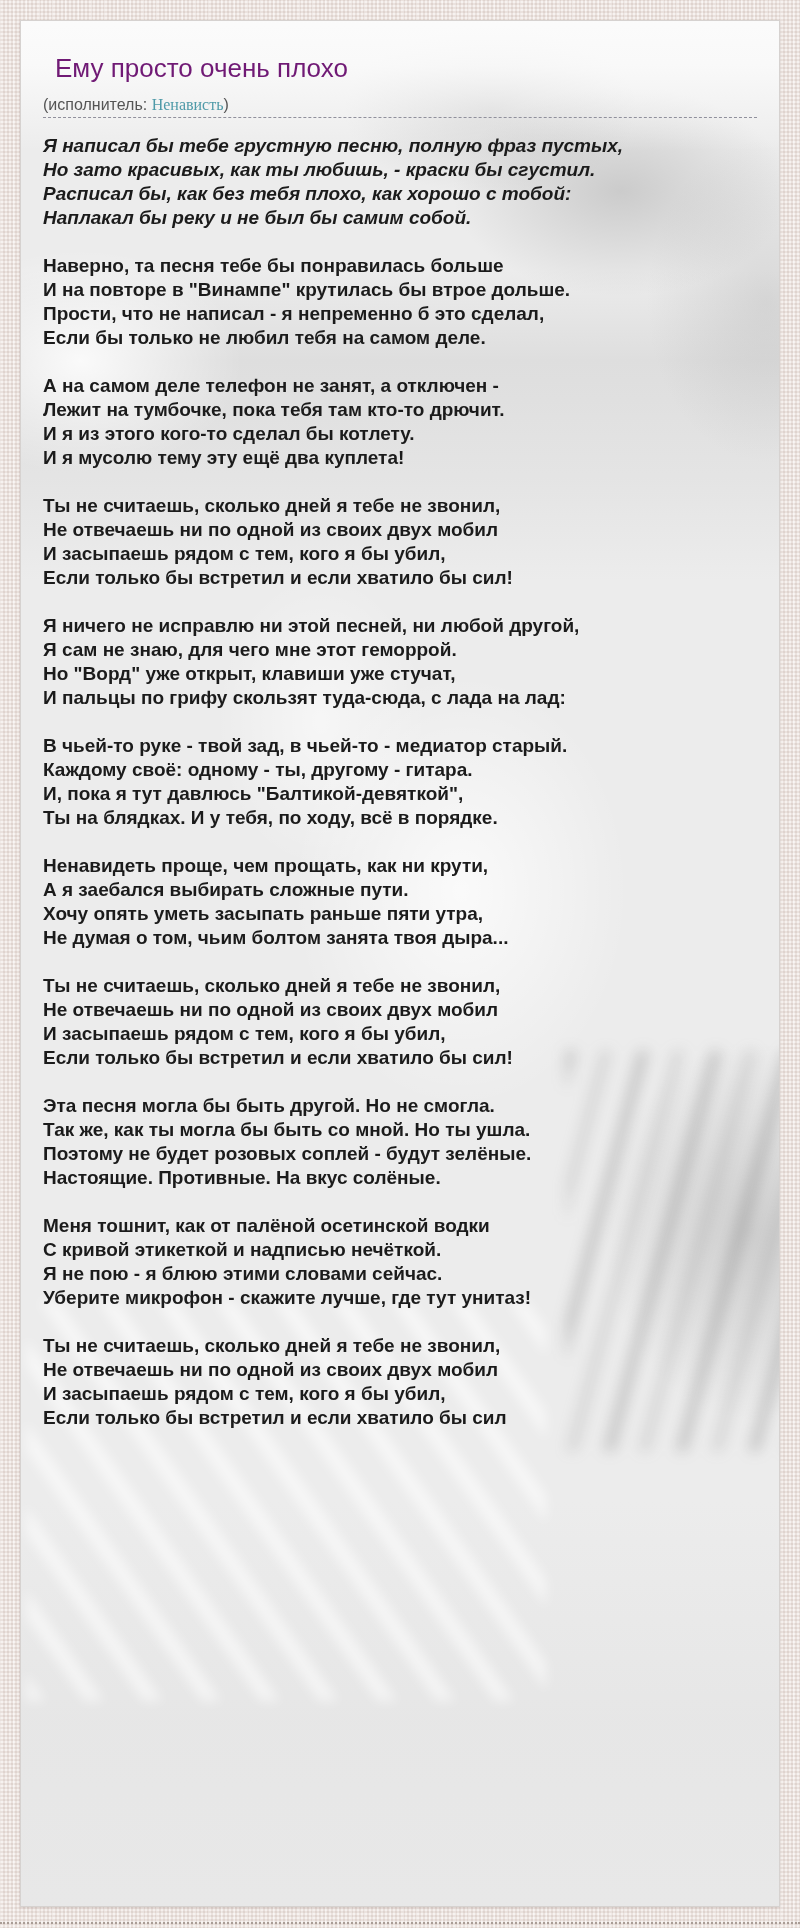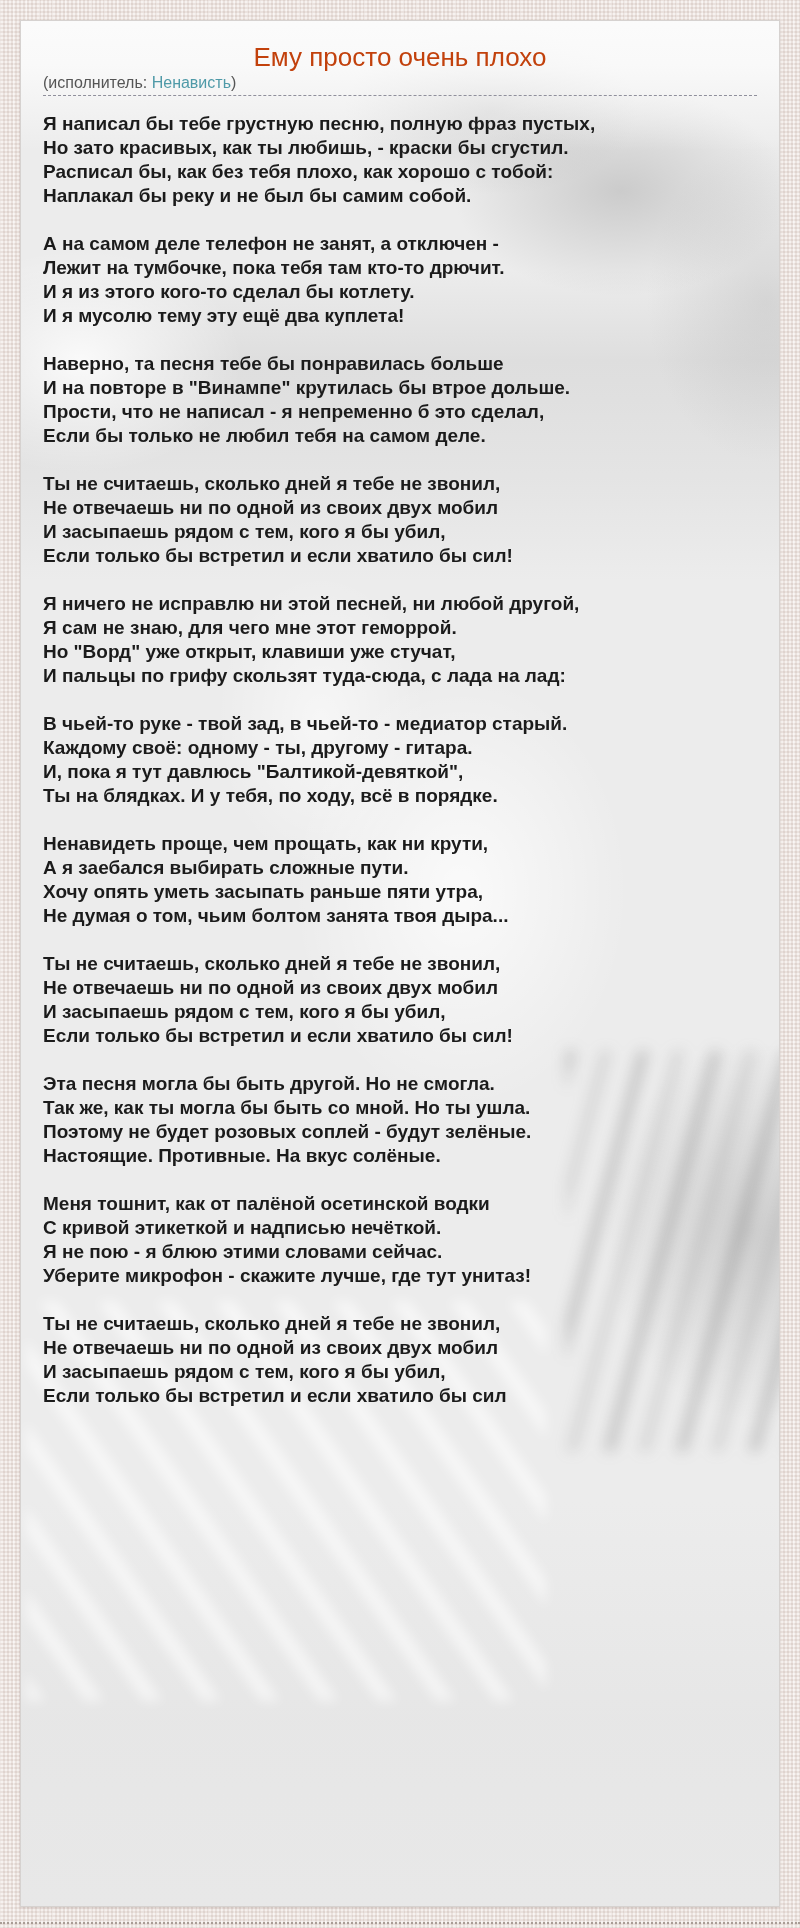--- a/index.html
+++ b/index.html
@@ -69,53 +69,54 @@
     filter: blur(6px);
   }
 
   .content {
     position: relative;
     z-index: 2;
     padding: 20px 22px;
   }
 
   h1.song-title {
-    margin: 1px;
+    margin: 12px;
     font-size: 26px;
     line-height: 30px;
     font-weight: 400;
-    color: #c2410c;
-    text-align: center;
+    color: #701a75;
   }
 
   .artist-line {
     font-size: 16px;
     line-height: 19px;
     color: #555555;
     padding-bottom: 3px;
     border-bottom: 1px dashed #90909c;
   }
   .artist-line a {
     color: #4f9aa8;
     text-decoration: none;
     cursor: pointer;
+    font-family: Liberation Serif, serif;
   }
 
   .lyrics {
     margin-top: 10px;
     font-size: 19px;
     font-weight: 700;
     line-height: 24px;
     color: #1b1b1b;
   }
   .lyrics p {
     margin: 24px 0 0 0;
   }
   .lyrics p:first-child {
     margin-top: 16px;
+    font-style: italic;
   }
 
   .page-bottom-dots {
     position: absolute;
     left: 0;
     bottom: 4px;
     width: 100%;
     border-top: 2px dotted #a99d96;
   }
 </style>
@@ -130,22 +131,22 @@
   <div class="content">
     <h1 class="song-title">Ему просто очень плохо</h1>
 
     <div class="artist-line">
       <span>(исполнитель:</span>
       <a href="#">Ненависть</a><span>)</span>
     </div>
 
     <div class="lyrics">
         <p>Я написал бы тебе грустную песню, полную фраз пустых,<br>Но зато красивых, как ты любишь, - краски бы сгустил.<br>Расписал бы, как без тебя плохо, как хорошо с тобой:<br>Наплакал бы реку и не был бы самим собой.</p>
+        <p>Наверно, та песня тебе бы понравилась больше<br>И на повторе в "Винампе" крутилась бы втрое дольше.<br>Прости, что не написал - я непременно б это сделал,<br>Если бы только не любил тебя на самом деле.</p>
         <p>А на самом деле телефон не занят, а отключен -<br>Лежит на тумбочке, пока тебя там кто-то дрючит.<br>И я из этого кого-то сделал бы котлету.<br>И я мусолю тему эту ещё два куплета!</p>
-        <p>Наверно, та песня тебе бы понравилась больше<br>И на повторе в "Винампе" крутилась бы втрое дольше.<br>Прости, что не написал - я непременно б это сделал,<br>Если бы только не любил тебя на самом деле.</p>
         <p>Ты не считаешь, сколько дней я тебе не звонил,<br>Не отвечаешь ни по одной из своих двух мобил<br>И засыпаешь рядом с тем, кого я бы убил,<br>Если только бы встретил и если хватило бы сил!</p>
         <p>Я ничего не исправлю ни этой песней, ни любой другой,<br>Я сам не знаю, для чего мне этот геморрой.<br>Но "Ворд" уже открыт, клавиши уже стучат,<br>И пальцы по грифу скользят туда-сюда, с лада на лад:</p>
         <p>В чьей-то руке - твой зад, в чьей-то - медиатор старый.<br>Каждому своё: одному - ты, другому - гитара.<br>И, пока я тут давлюсь "Балтикой-девяткой",<br>Ты на блядках. И у тебя, по ходу, всё в порядке.</p>
         <p>Ненавидеть проще, чем прощать, как ни крути,<br>А я заебался выбирать сложные пути.<br>Хочу опять уметь засыпать раньше пяти утра,<br>Не думая о том, чьим болтом занята твоя дыра...</p>
         <p>Ты не считаешь, сколько дней я тебе не звонил,<br>Не отвечаешь ни по одной из своих двух мобил<br>И засыпаешь рядом с тем, кого я бы убил,<br>Если только бы встретил и если хватило бы сил!</p>
         <p>Эта песня могла бы быть другой. Но не смогла.<br>Так же, как ты могла бы быть со мной. Но ты ушла.<br>Поэтому не будет розовых соплей - будут зелёные.<br>Настоящие. Противные. На вкус солёные.</p>
         <p>Меня тошнит, как от палёной осетинской водки<br>С кривой этикеткой и надписью нечёткой.<br>Я не пою - я блюю этими словами сейчас.<br>Уберите микрофон - скажите лучше, где тут унитаз!</p>
         <p>Ты не считаешь, сколько дней я тебе не звонил,<br>Не отвечаешь ни по одной из своих двух мобил<br>И засыпаешь рядом с тем, кого я бы убил,<br>Если только бы встретил и если хватило бы сил</p>
       </div>
   </div>

